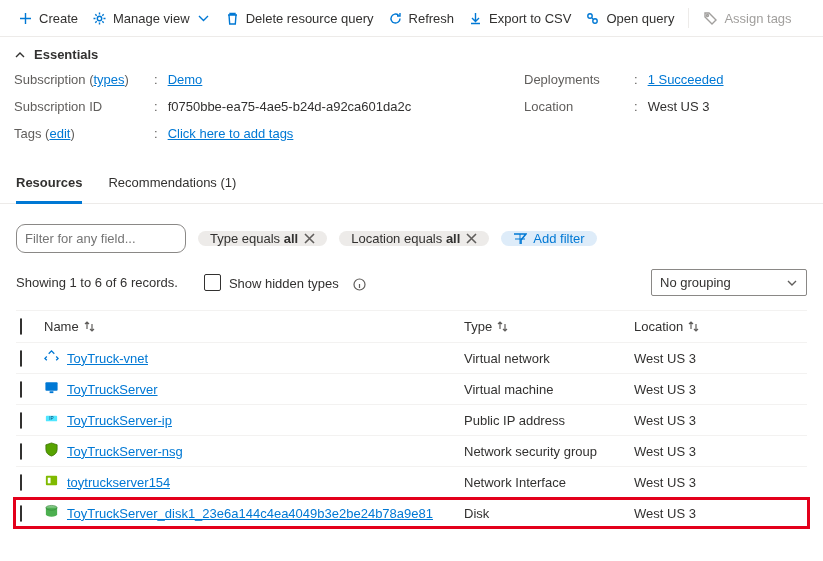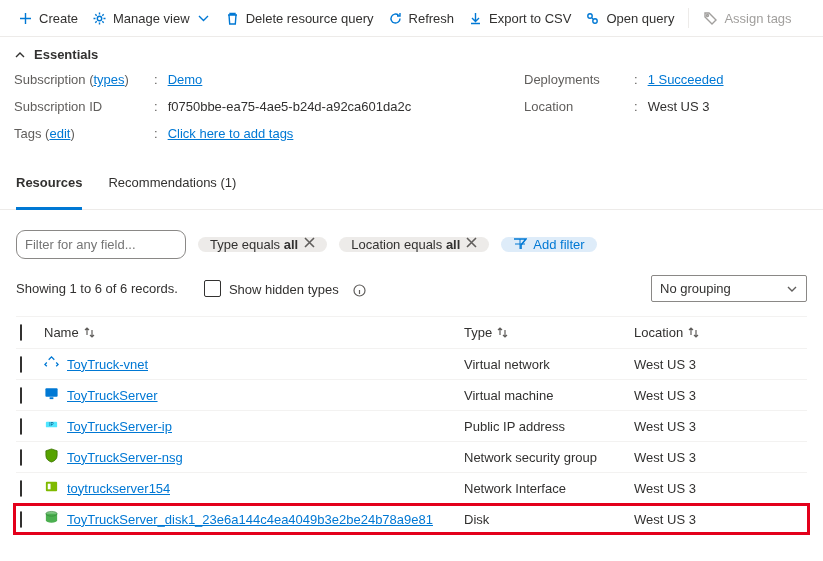--- a/index.html
+++ b/index.html
@@ -45,34 +45,34 @@
     }
     .ess-label { color: #605e5c; }
     .ess-val { color: #323130; }
     .lnk { color: #0078d4; text-decoration: underline; cursor: pointer; }
     .colon-sep { color: #605e5c; padding-right: 10px; }
     
     .tabs {
       display: flex; gap: 26px; padding: 22px 16px 0 16px;
       border-bottom: 1px solid #edebe9;
     }
-    .tab { padding-bottom: 17px; cursor: pointer; }
+    .tab { padding-bottom: 11px; cursor: pointer; }
     .tab.active { font-weight: 600; border-bottom: 3px solid #0078d4; margin-bottom: -1px; }
     
     .filterbar { display: flex; gap: 12px; align-items: center; padding: 20px 16px 10px 16px; }
     .filter-input {
       border: 1px solid #8a8886;
       border-radius: 9px;
       padding: 6px 8px;
       width: 170px;
       font-size: 13px;
       color: #605e5c;
     }
     .pill {
-      display: inline-flex; align-items: flex-start; gap: 6px;
+      display: inline-flex; align-items: center; gap: 6px;
       background: #edebe9; border-radius: 14px;
       padding: 0 12px; font-size: 13px; cursor: pointer;
       color: #323130;
     }
     .pill b { font-weight: 600; }
     .pill svg { width: 11px; height: 11px; stroke: #605e5c; stroke-width: 1.6; fill: none; }
     .pill.add { background: #deecf9; color: #0078d4; }
     .pill.add svg { stroke: #0078d4; }
     
     .statusrow { display: flex; align-items: center; padding: 6px 16px 10px 16px; }

